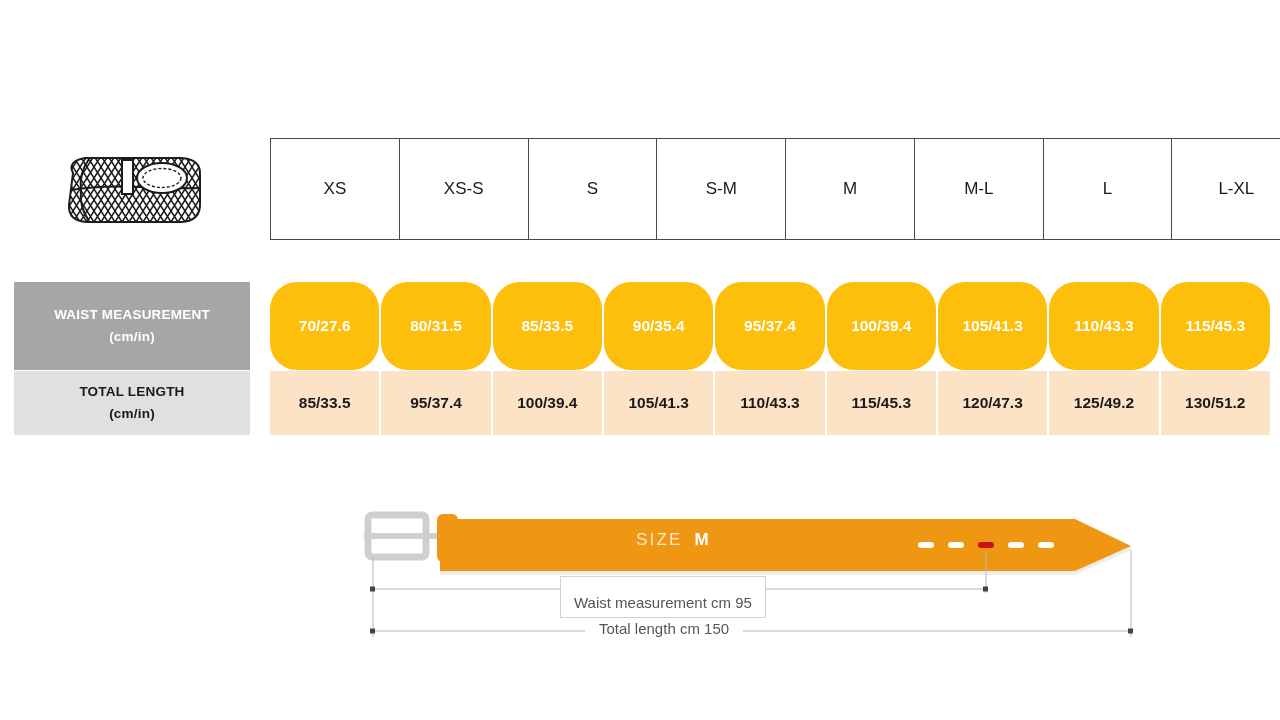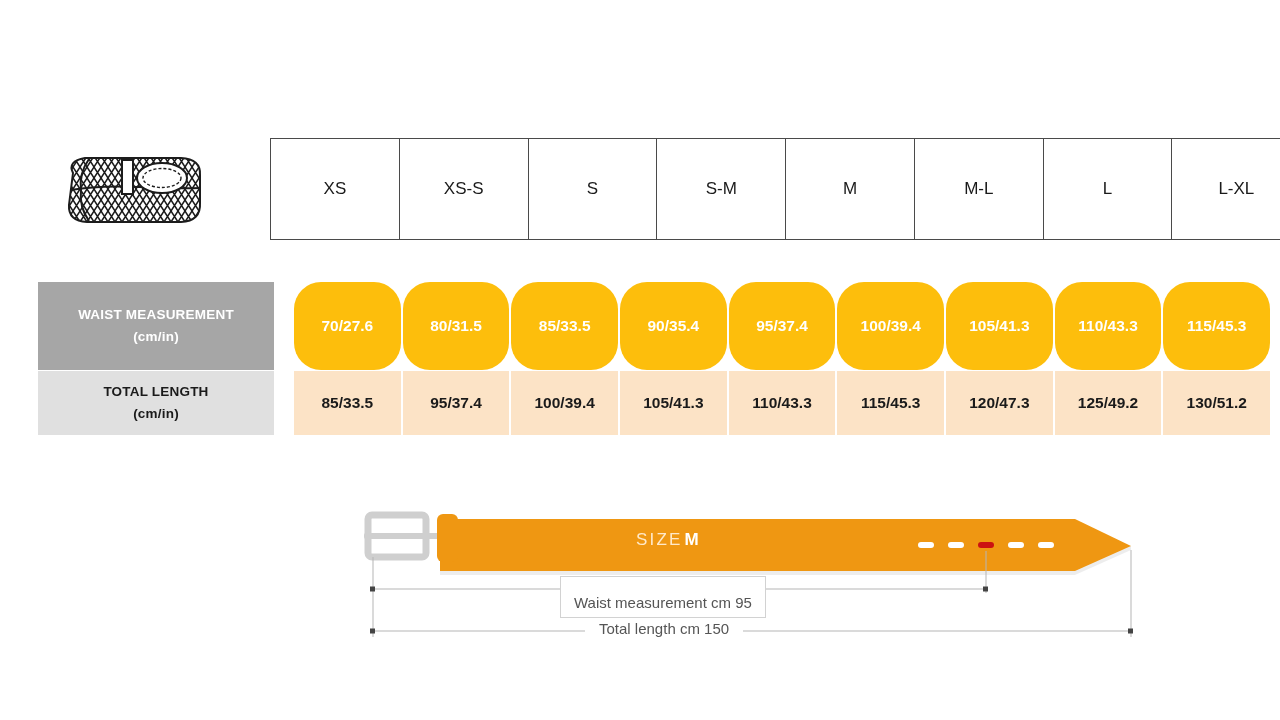--- a/index.html
+++ b/index.html
@@ -67,21 +67,20 @@
     display: flex;
     flex-direction: column;
     align-items: center;
     justify-content: center;
     text-align: center;
     font-weight: bold;
     font-size: 13.5px;
     line-height: 1.65;
     letter-spacing: 0.2px;
     margin-right: 20px;
-    margin-left: 24px;
   }
   #row-waist .row-label {
     background: #a6a6a6;
     color: #ffffff;
   }
   #row-length .row-label {
     background: #e0e0e0;
     color: #1a1a1a;
   }
   .row-label .unit { font-weight: bold; }
@@ -116,21 +115,21 @@
     top: 495px;
     width: 1280px;
     height: 160px;
   }
   #size-label-overlay {
     position: absolute;
     left: 636px;
     top: 530px;
     display: flex;
     align-items: baseline;
-    gap: 2px;
+    gap: 12px;
     pointer-events: none;
   }
   #size-label-overlay .size-word {
     font-size: 17px;
     color: #ffe9c9;
     letter-spacing: 2.2px;
   }
   #size-label-overlay .size-value {
     font-size: 17px;
     color: #ffffff;

